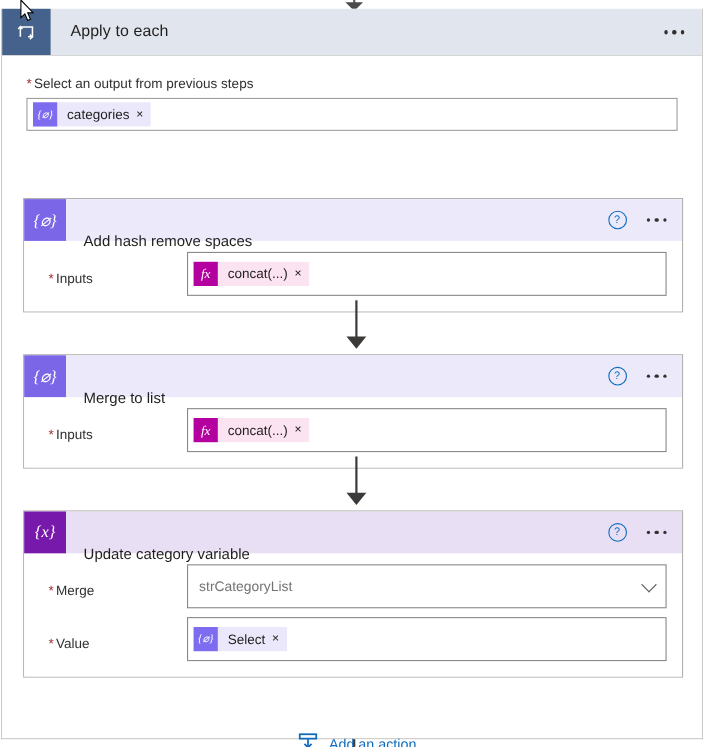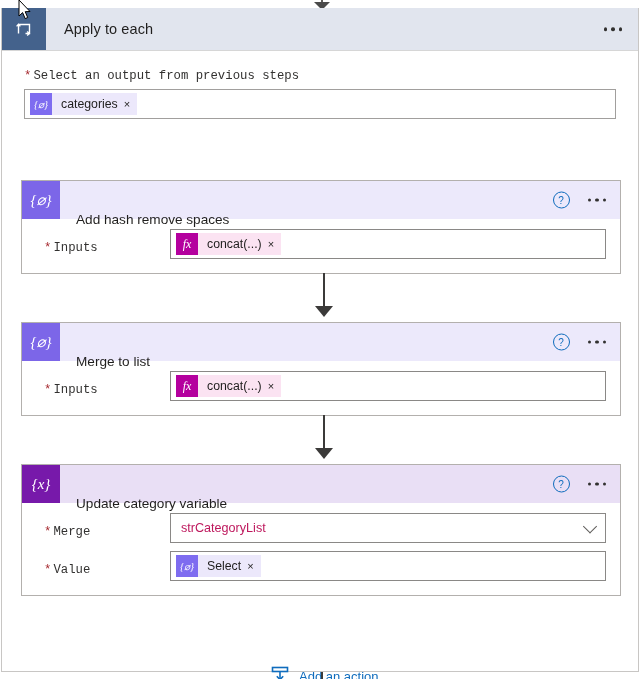--- a/index.html
+++ b/index.html
@@ -100,21 +100,20 @@
     padding: 0;
     background: #fff;
     height: calc(100% - 43px);
     position: relative;
   }
 
   
   .req-label {
     font-size: 12.3px;
     color: #323130;
-    font-family: Liberation Mono, monospace;
   }
   .req-label .star {
     color: #a4262c;
     margin-right: 2px;
   }
 
   
   .foreach-field {
     padding: 18px 22px 0 22px;
   }
@@ -230,33 +229,33 @@
   .form-row {
     display: flex;
     align-items: center;
     padding: 0 14px 0 22px;
     margin-bottom: 8px;
   }
   .form-row:last-child { margin-bottom: 0; }
   .form-row .req-label { width: 126px; flex: 0 0 126px; margin-top: 8px; }
   .field-box {
     flex: 1;
-    height: 30px;
+    height: 40px;
     border: 1px solid #8a8886;
     background: #fff;
     display: flex;
     align-items: center;
     padding-left: 5px;
     box-sizing: border-box;
     position: relative;
   }
   .field-box.plain {
     padding-left: 10px;
     font-size: 12.6px;
-    color: #be185d;
+    color: #737373;
   }
   .chev {
     position: absolute;
     right: 10px;
     top: 50%;
     transform: translateY(-50%);
     width: 9px; height: 9px;
     border-right: 1.4px solid #605e5c;
     border-bottom: 1.4px solid #605e5c;
     transform: translateY(-65%) rotate(45deg);

